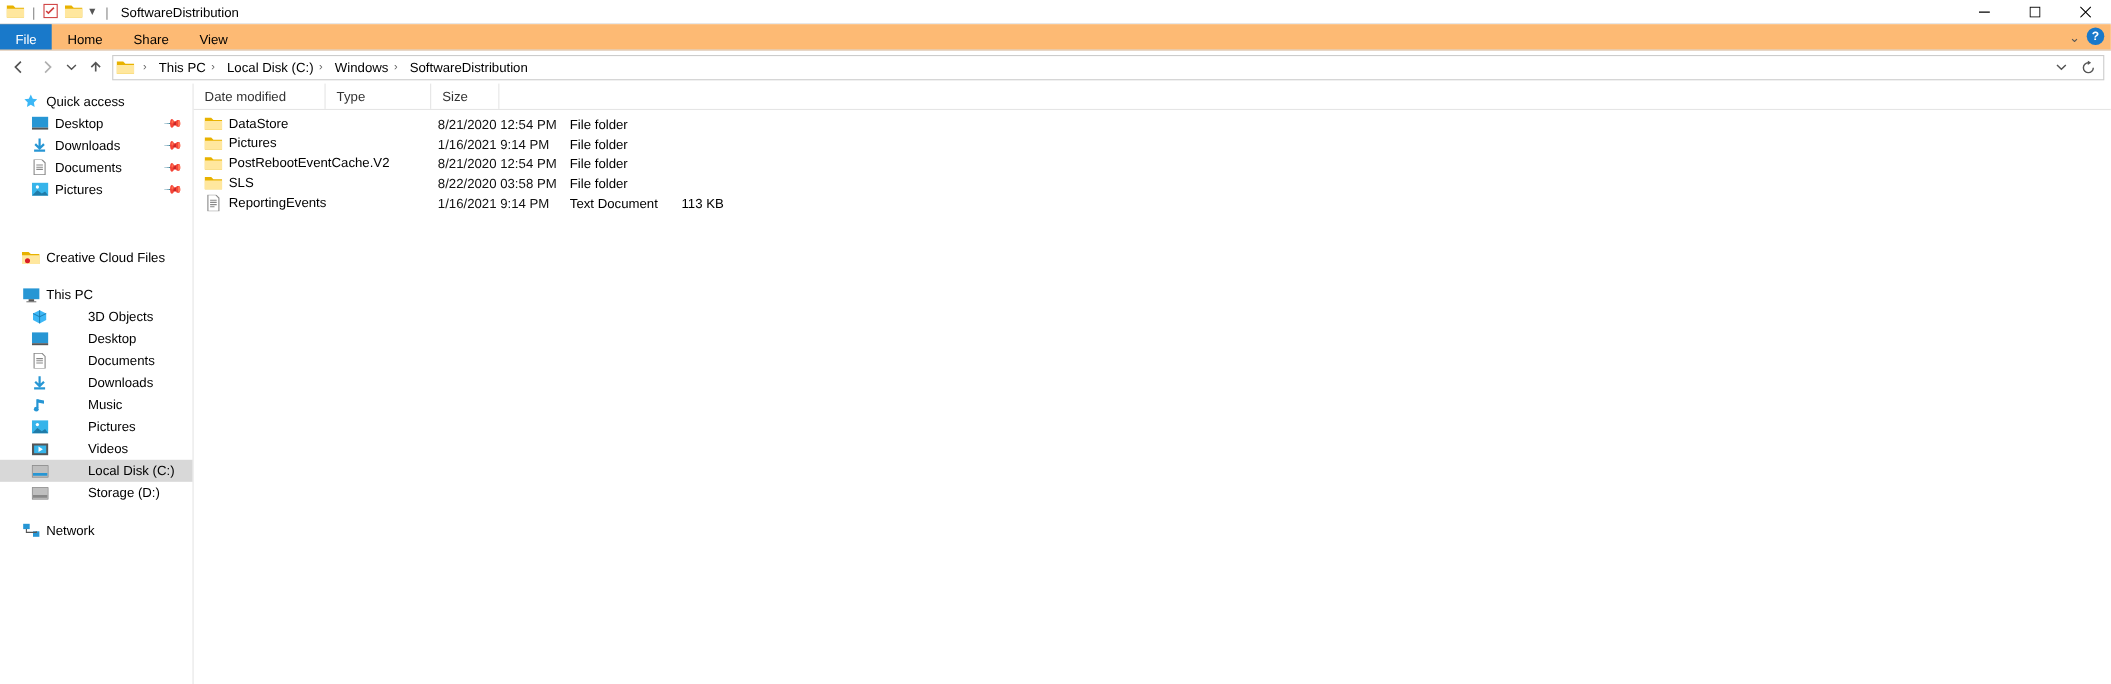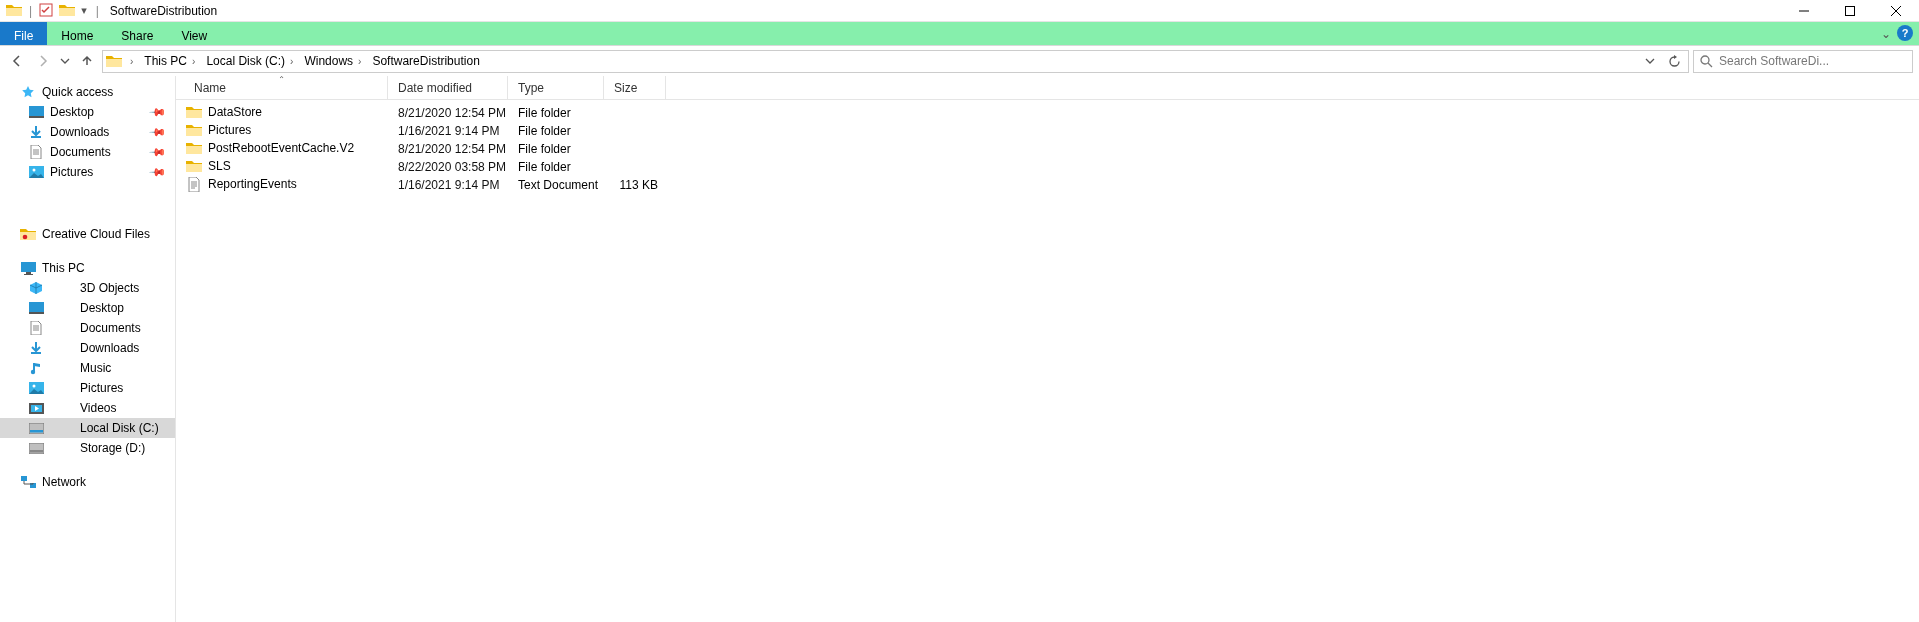--- a/index.html
+++ b/index.html
@@ -8,21 +8,21 @@
   
   .titlebar { height: 22px; display: flex; align-items: center; background: #fff; border-bottom: 1px solid #e5e5e5; }
   .titlebar .qat { display: flex; align-items: center; padding-left: 6px; gap: 4px; }
   .titlebar .title { margin-left: 8px; font-size: 12px; }
   .titlebar .sep { color: #888; margin: 0 3px; }
   .win-controls { margin-left: auto; display: flex; }
   .win-controls div { width: 46px; height: 22px; display: flex; align-items: center; justify-content: center; }
   .win-controls svg { width: 10px; height: 10px; }
 
   
-  .ribbon { height: 24px; display: flex; align-items: stretch; border-bottom: 1px solid #d9d9d9; background: #86efac; position:relative;}
+  .ribbon { height: 24px; display: flex; align-items: stretch; border-bottom: 1px solid #d9d9d9; background: #fdba74; position:relative;}
   .ribbon .tab { padding: 4px 14px 0 14px; font-size: 12px; cursor: default; display:flex; align-items:center;}
   .ribbon .tab.file { background: #1979ca; color: #fff; }
   .ribbon .help { position:absolute; right:6px; top:3px; width:16px;height:16px;border-radius:50%;background:#1979ca;color:#fff;display:flex;align-items:center;justify-content:center;font-weight:bold;font-size:11px;}
   .ribbon .expand { position:absolute; right:28px; top:5px; color:#555;}
 
   
   .addr-row { height: 30px; display:flex; align-items:center; padding: 3px 6px; gap:4px;}
   .nav-btn { width:22px; height:22px; display:flex; align-items:center; justify-content:center; color:#555;}
   .nav-btn.disabled { color:#b0b0b0;}
   .addr-box { flex:1; height:23px; border:1px solid #cccccc; display:flex; align-items:center; padding:0 2px;}
@@ -179,27 +179,20 @@
         </div>
       <div>
           <svg width="13" height="13" viewBox="0 0 13 13">
             <path d="M11 6.5A4.5 4.5 0 1 1 6.5 2" fill="none" stroke="#555" stroke-width="1.3"></path>
             <path d="M6 0l3 2-3 2z" fill="#555"></path>
           </svg>
         </div>
     </div>
   </div>
 
-  <div class="search-box">
-    <svg width="13" height="13" viewBox="0 0 13 13">
-        <circle cx="5" cy="5" r="4" fill="none" stroke="#777" stroke-width="1.3"></circle>
-        <path d="M8 8l4 4" stroke="#777" stroke-width="1.3"></path>
-      </svg>
-    <span>Search SoftwareDi...</span>
-  </div>
 </div>
 
 <div class="main">
 
   <div class="nav-pane">
     <div class="nav-item">
       <span class="ico">
           <svg width="14" height="14" viewBox="0 0 14 14">
             <path d="M7 1l1.8 3.7 4 .6-3 2.9.7 4L7 10.3 3.5 12.2l.7-4-3-2.9 4-.6z" fill="#3cb7f6"></path>
           </svg>
@@ -377,24 +370,20 @@
             <rect x="9" y="7" width="6" height="5" fill="#2796d4"></rect>
             <path d="M3 5v3h9V7" fill="none" stroke="#555"></path>
           </svg>
         </span>
         <span>Network</span>
       </div>
   </div>
 
   <div class="content">
     <div class="cols">
-      <div class="col name">
-        <span>Name</span>
-        <span class="sort-ind">⌃</span>
-      </div>
       <div class="col date">Date modified</div>
       <div class="col type">Type</div>
       <div class="col size">Size</div>
     </div>
     <div class="rows" id="rows">
         <div class="row">
           <div class="cell name">
             <span class="fico">
               <svg class="folder-svg" viewBox="0 0 16 13">
                 <path class="back" d="M0 1h6l2 2h8v9H0z"></path>

